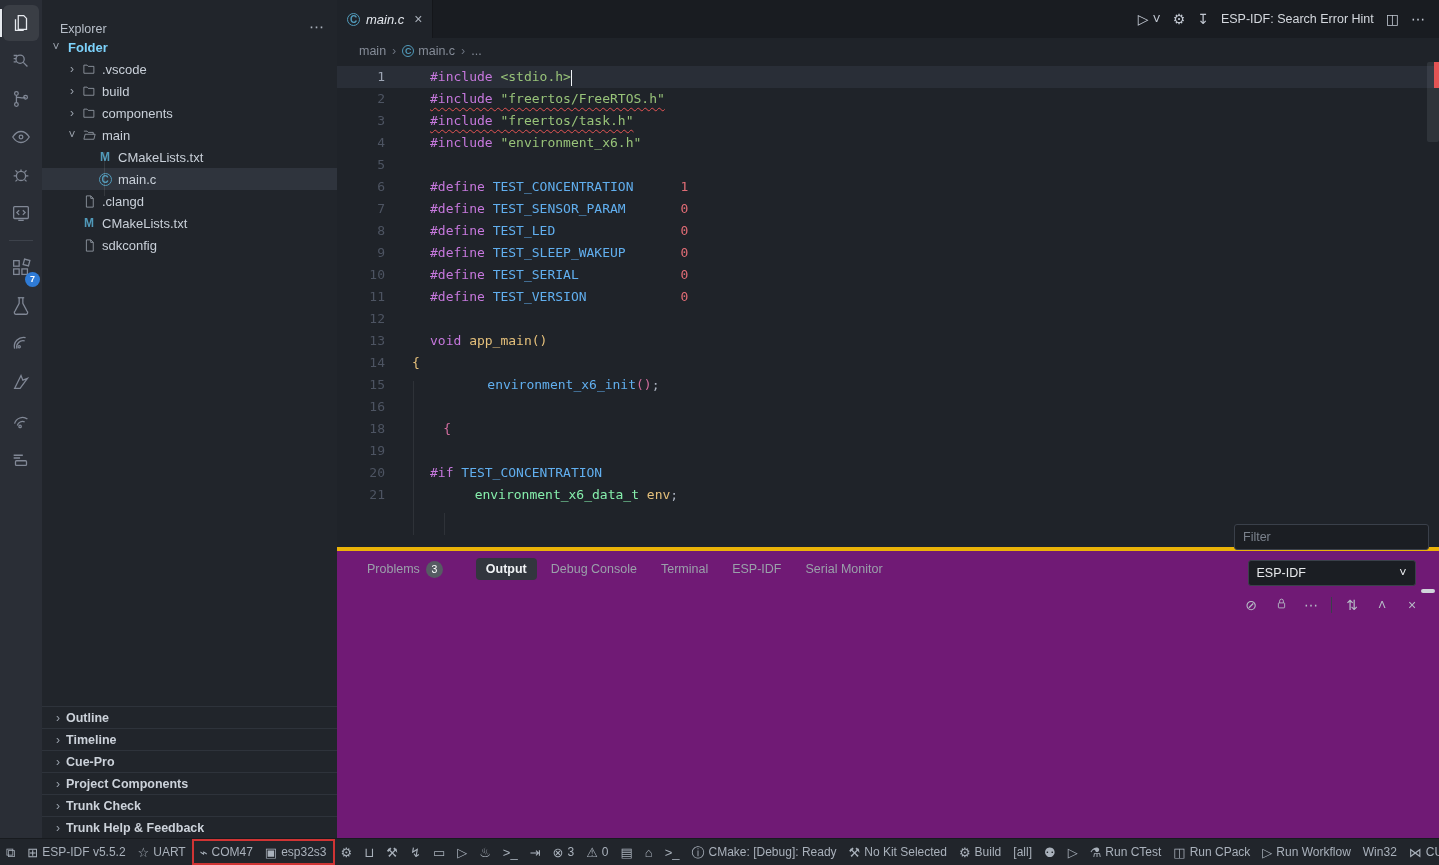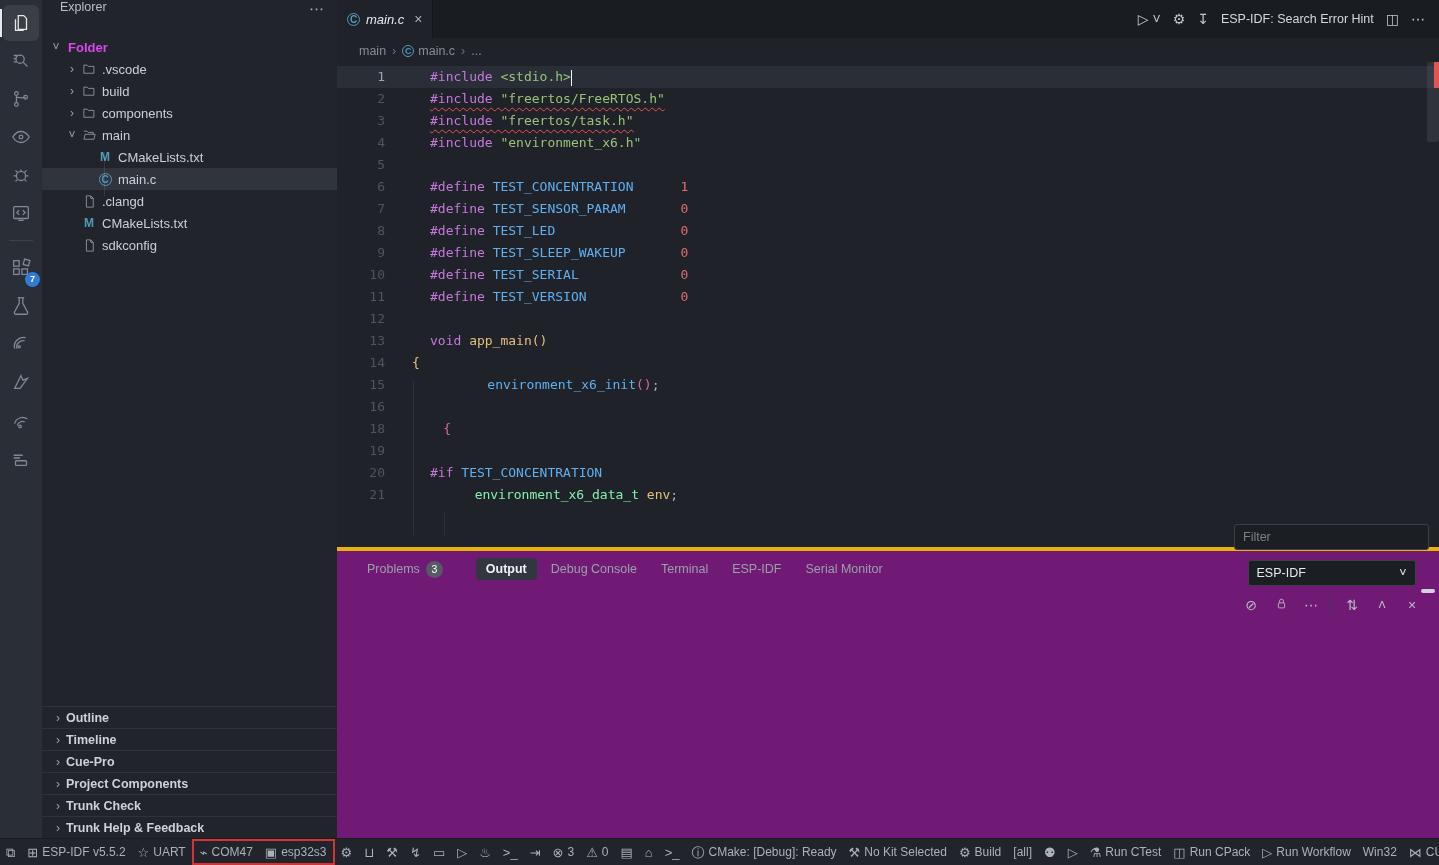--- a/index.html
+++ b/index.html
@@ -14,34 +14,34 @@
     align-items:center; justify-content:center; color:#818896; cursor:pointer; border-radius:6px; }
   .act-item svg { width:22px; height:22px; stroke:currentColor; fill:none; stroke-width:1.4; }
   .act-item.active { color:#e6e9ee; background:#ffffff14; }
   .act-item.active::before { content:""; position:absolute; left:-3px; top:4px; bottom:4px; width:2px; background:#e6e9ee; }
   .act-divider { width:24px; height:1px; background:#3d424b; margin:8px 0; }
   .act-badge { position:absolute; right:-1px; bottom:-1px; min-width:15px; height:15px; border-radius:8px;
     background:#2f7bd6; color:#fff; font-size:9px; line-height:15px; text-align:center; font-weight:bold; }
 
   
   .sidebar { position:absolute; left:42px; top:0; bottom:27px; width:295px; background:#21252b; }
-  .sidebar-header { display:flex; align-items:flex-start; justify-content:space-between;
+  .sidebar-header { display:flex; align-items:flex-end; justify-content:space-between;
     height:36px; padding:0 12px 0 18px; color:#b8bfc9; font-size:12.5px; }
   .sidebar-header .more { color:#aab1bb; letter-spacing:1px; cursor:pointer; font-size:15px; }
   .tree { user-select:none; }
   .tree-row { display:flex; align-items:center; height:22px; cursor:pointer; color:#c9d0d9; white-space:nowrap; }
   .tree-row.selected { background:#2f343d; }
   .tree-chevron { width:16px; text-align:center; color:#9aa1ab; font-size:12px; flex:0 0 16px; }
   .tree-ico { width:18px; flex:0 0 18px; display:flex; justify-content:center; align-items:center; }
   .tree-ico svg { width:15px; height:15px; stroke:#9aa1ab; fill:none; stroke-width:1.3; }
   .ico-m { color:#519aba; font-weight:bold; font-size:12px; font-family:"Liberation Sans",sans-serif; }
   .ico-c { color:#519aba; font-size:10px; border:1.2px solid #519aba; border-radius:50%;
     width:13px; height:13px; line-height:11px; text-align:center; font-weight:bold; }
   .tree-label { margin-left:4px; font-size:13px; }
-  .tree-root .tree-label { font-weight:bold; color:#d946ef; }
+  .tree-root .tree-label { font-weight:bold; color:#7dd3fc; }
   .tree-guide { position:absolute; left:62px; top:152px; width:1px; height:44px; background:#ffffff18; }
 
   .side-sections { position:absolute; left:0; right:0; bottom:0; }
   .side-section { height:22px; display:flex; align-items:center; border-top:1px solid #2e333b;
     padding-left:8px; color:#ccd2da; font-weight:bold; font-size:12.5px; cursor:pointer; }
   .side-section .tree-chevron { font-weight:normal; }
 
   
   .editor { position:absolute; left:337px; top:0; right:0; height:547px; background:#1f2329; }
   .tabbar { height:38px; background:#191c21; display:flex; align-items:stretch; }

